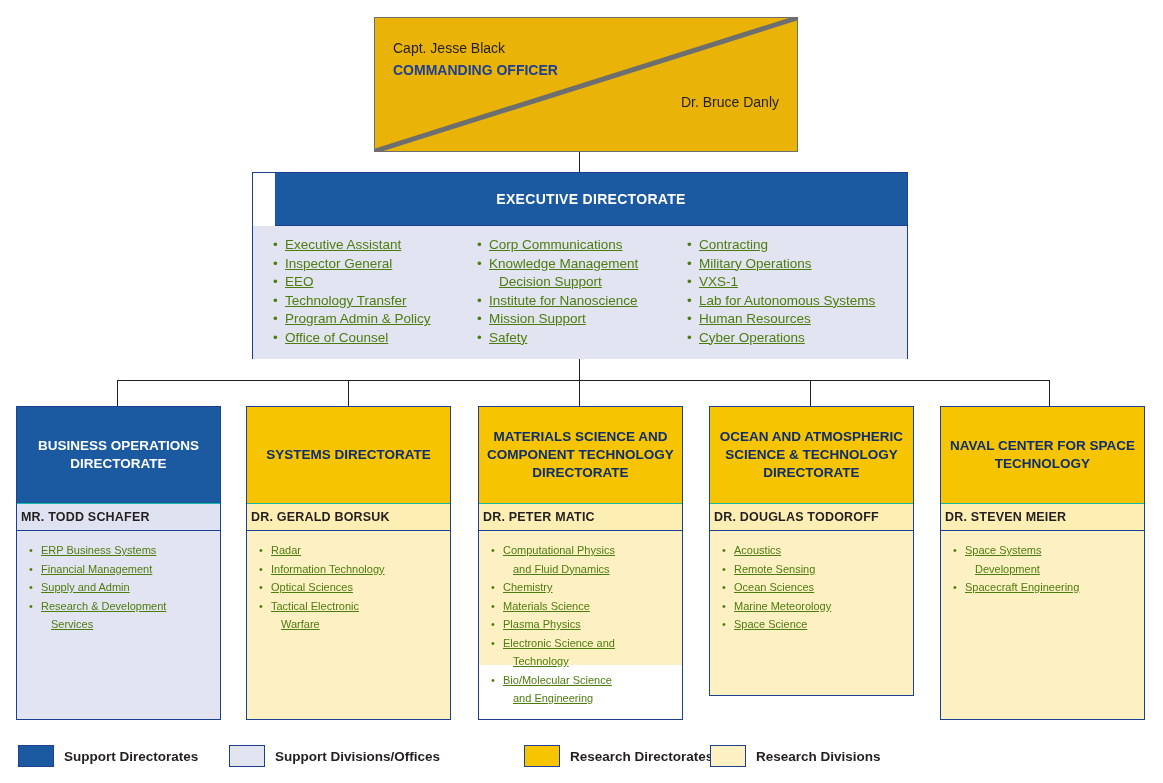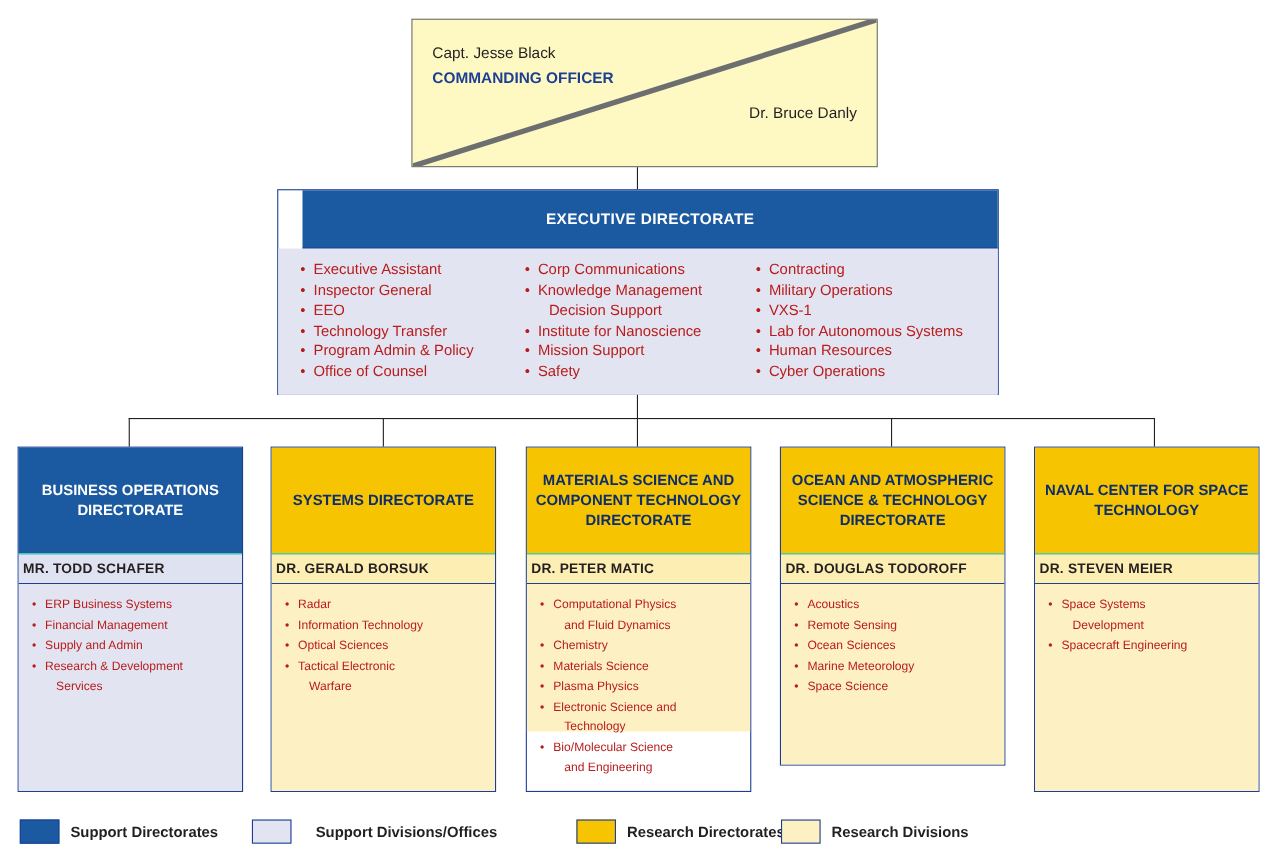--- a/index.html
+++ b/index.html
@@ -17,21 +17,21 @@
     overflow: hidden;
   }
 
   
   #command-box {
     position: absolute;
     left: 374px;
     top: 17px;
     width: 424px;
     height: 135px;
-    background: #fef9c3;
+    background: #eab308;
     border: 1px solid #6d6e70;
     box-sizing: border-box;
     overflow: hidden;
   }
   #command-box .diag {
     position: absolute;
     left: 0; top: 0;
     width: 100%; height: 100%;
   }
   #command-box .co {
@@ -104,21 +104,22 @@
   ul.bullets {
     margin: 0;
     padding: 0;
     list-style: none;
   }
   ul.bullets li {
     position: relative;
     padding-left: 14px;
     line-height: 18.5px;
     font-size: 13.5px;
-    color: #b91c1c;
+    color: #4d7c0f;
+    text-decoration: underline;
   }
   ul.bullets li.nobullet {
     padding-left: 24px;
   }
   ul.bullets li:not(.nobullet)::before {
     content: "\2022";
     position: absolute;
     left: 2px;
     top: 0;
   }
@@ -329,21 +330,21 @@
       <li>Spacecraft Engineering</li>
     </ul>
   </div>
 </div>
 
 <div id="legend">
   <div class="legend-item" style="left:0px;">
     <div class="legend-swatch" style="background:#1b5aa0;"></div>
     <div class="legend-label">Support Directorates</div>
   </div>
-  <div class="legend-item" style="left:211px;gap:12px;">
+  <div class="legend-item" style="left:211px;">
     <div class="legend-swatch" style="background:#e2e4f1;"></div>
     <div class="legend-label">Support Divisions/Offices</div>
   </div>
   <div class="legend-item" style="left:461px;padding-left:45px;">
     <div class="legend-swatch" style="background:#f6c400;"></div>
     <div class="legend-label">Research Directorates</div>
   </div>
   <div class="legend-item" style="left:692px;">
     <div class="legend-swatch" style="background:#fdf0c3;"></div>
     <div class="legend-label">Research Divisions</div>

